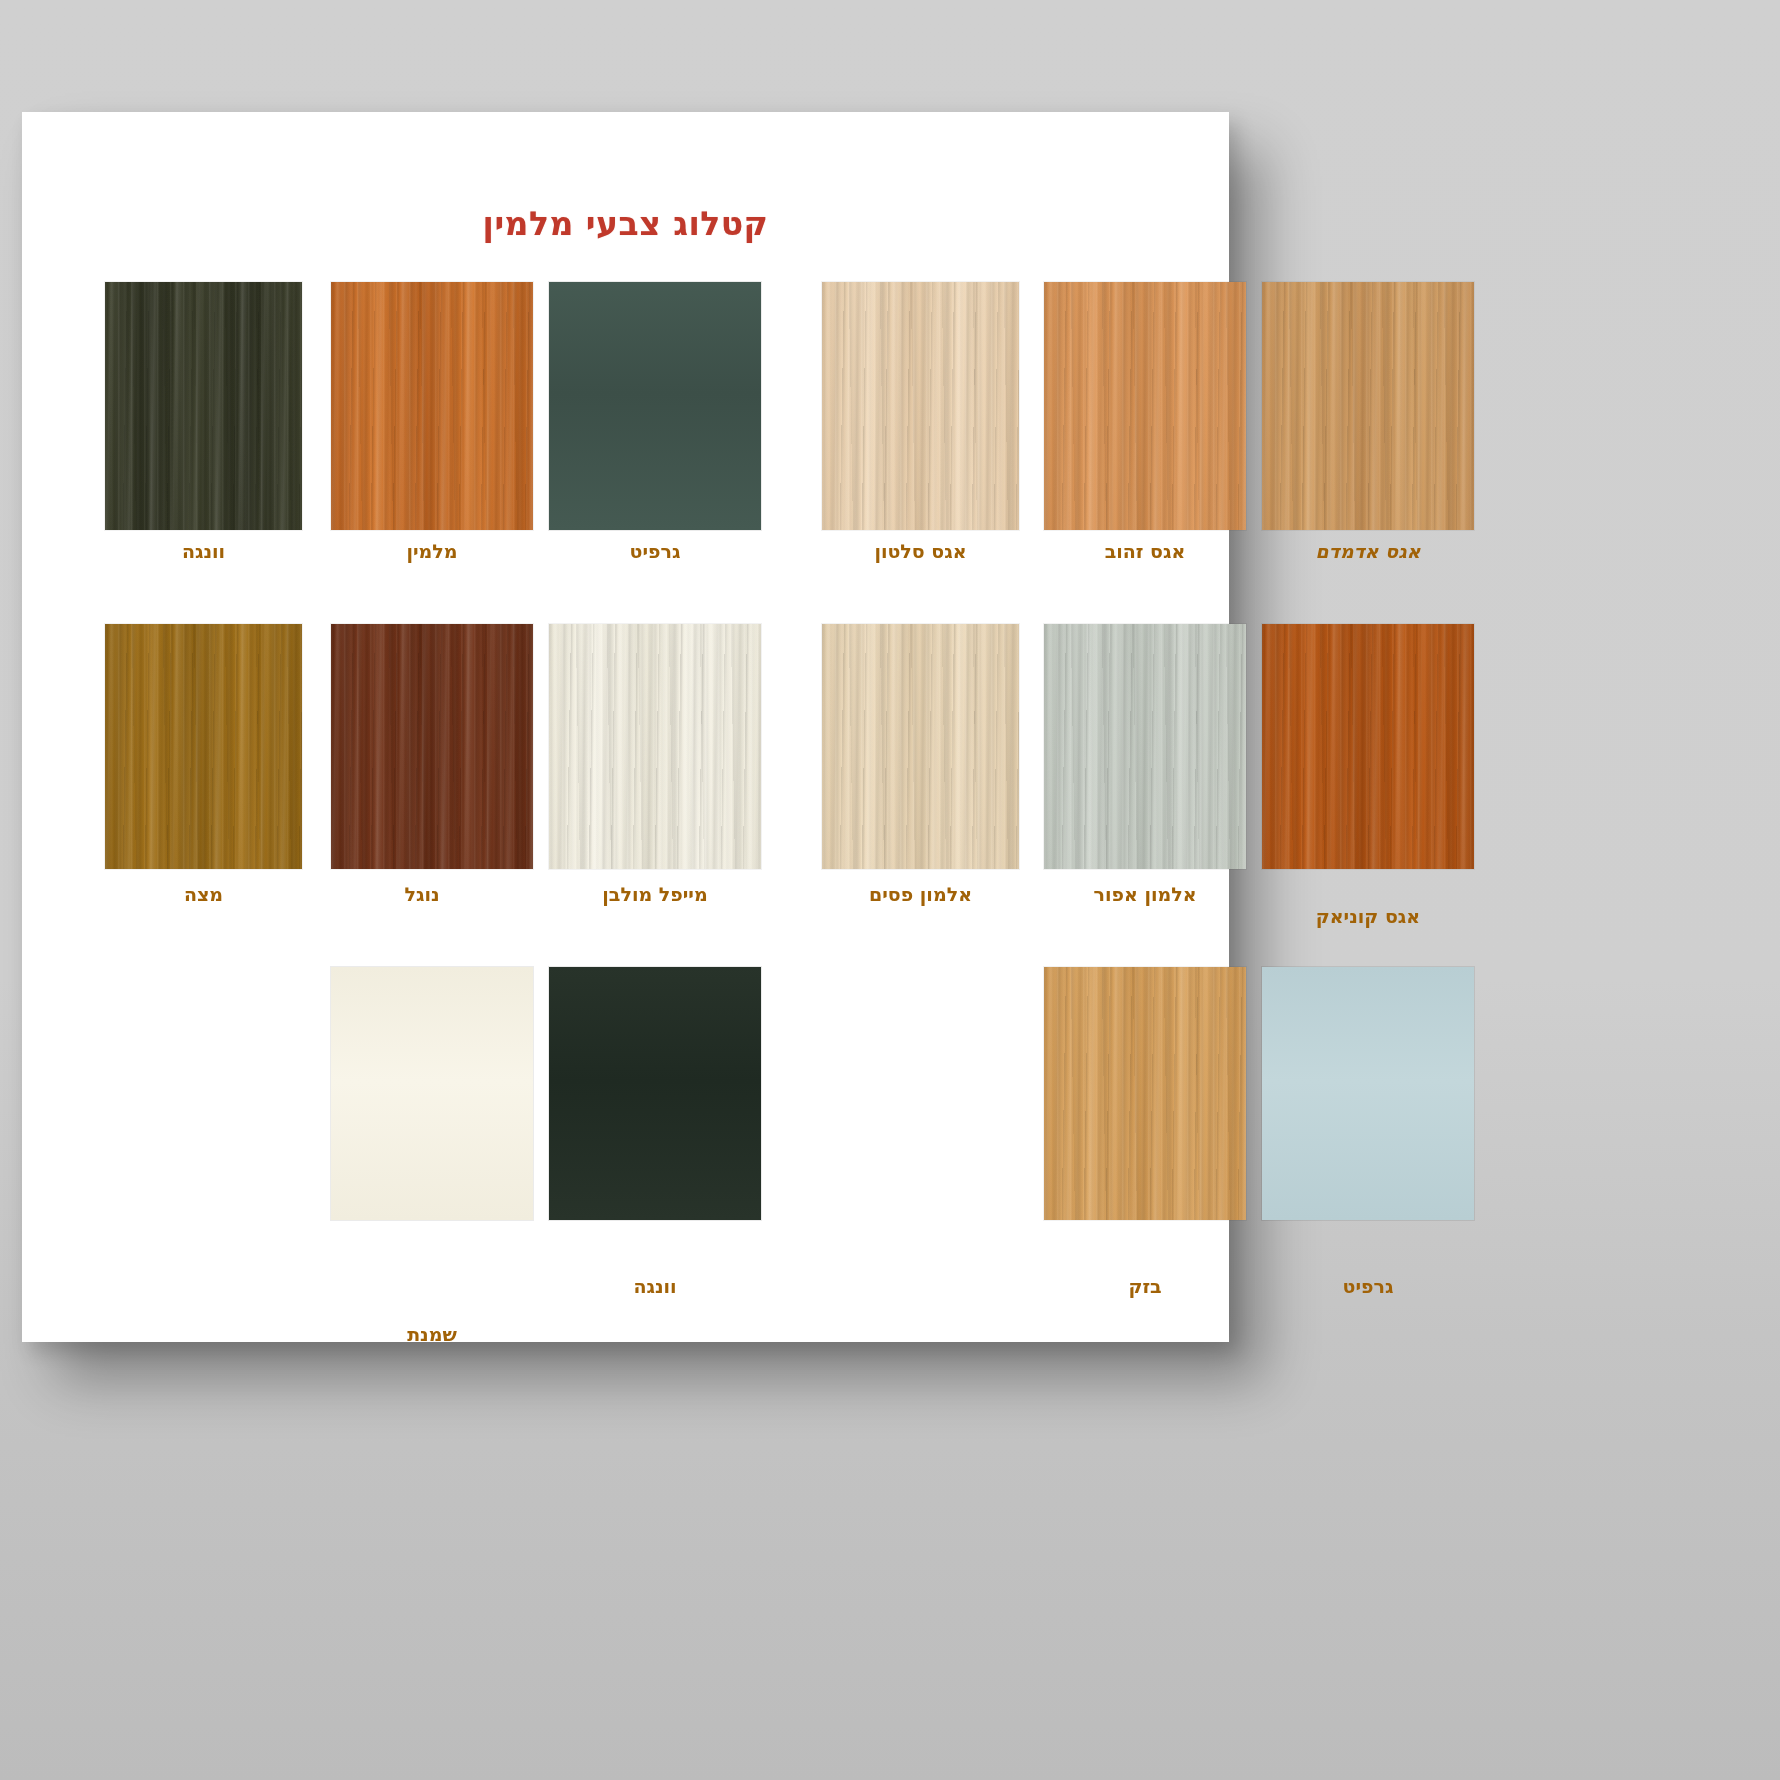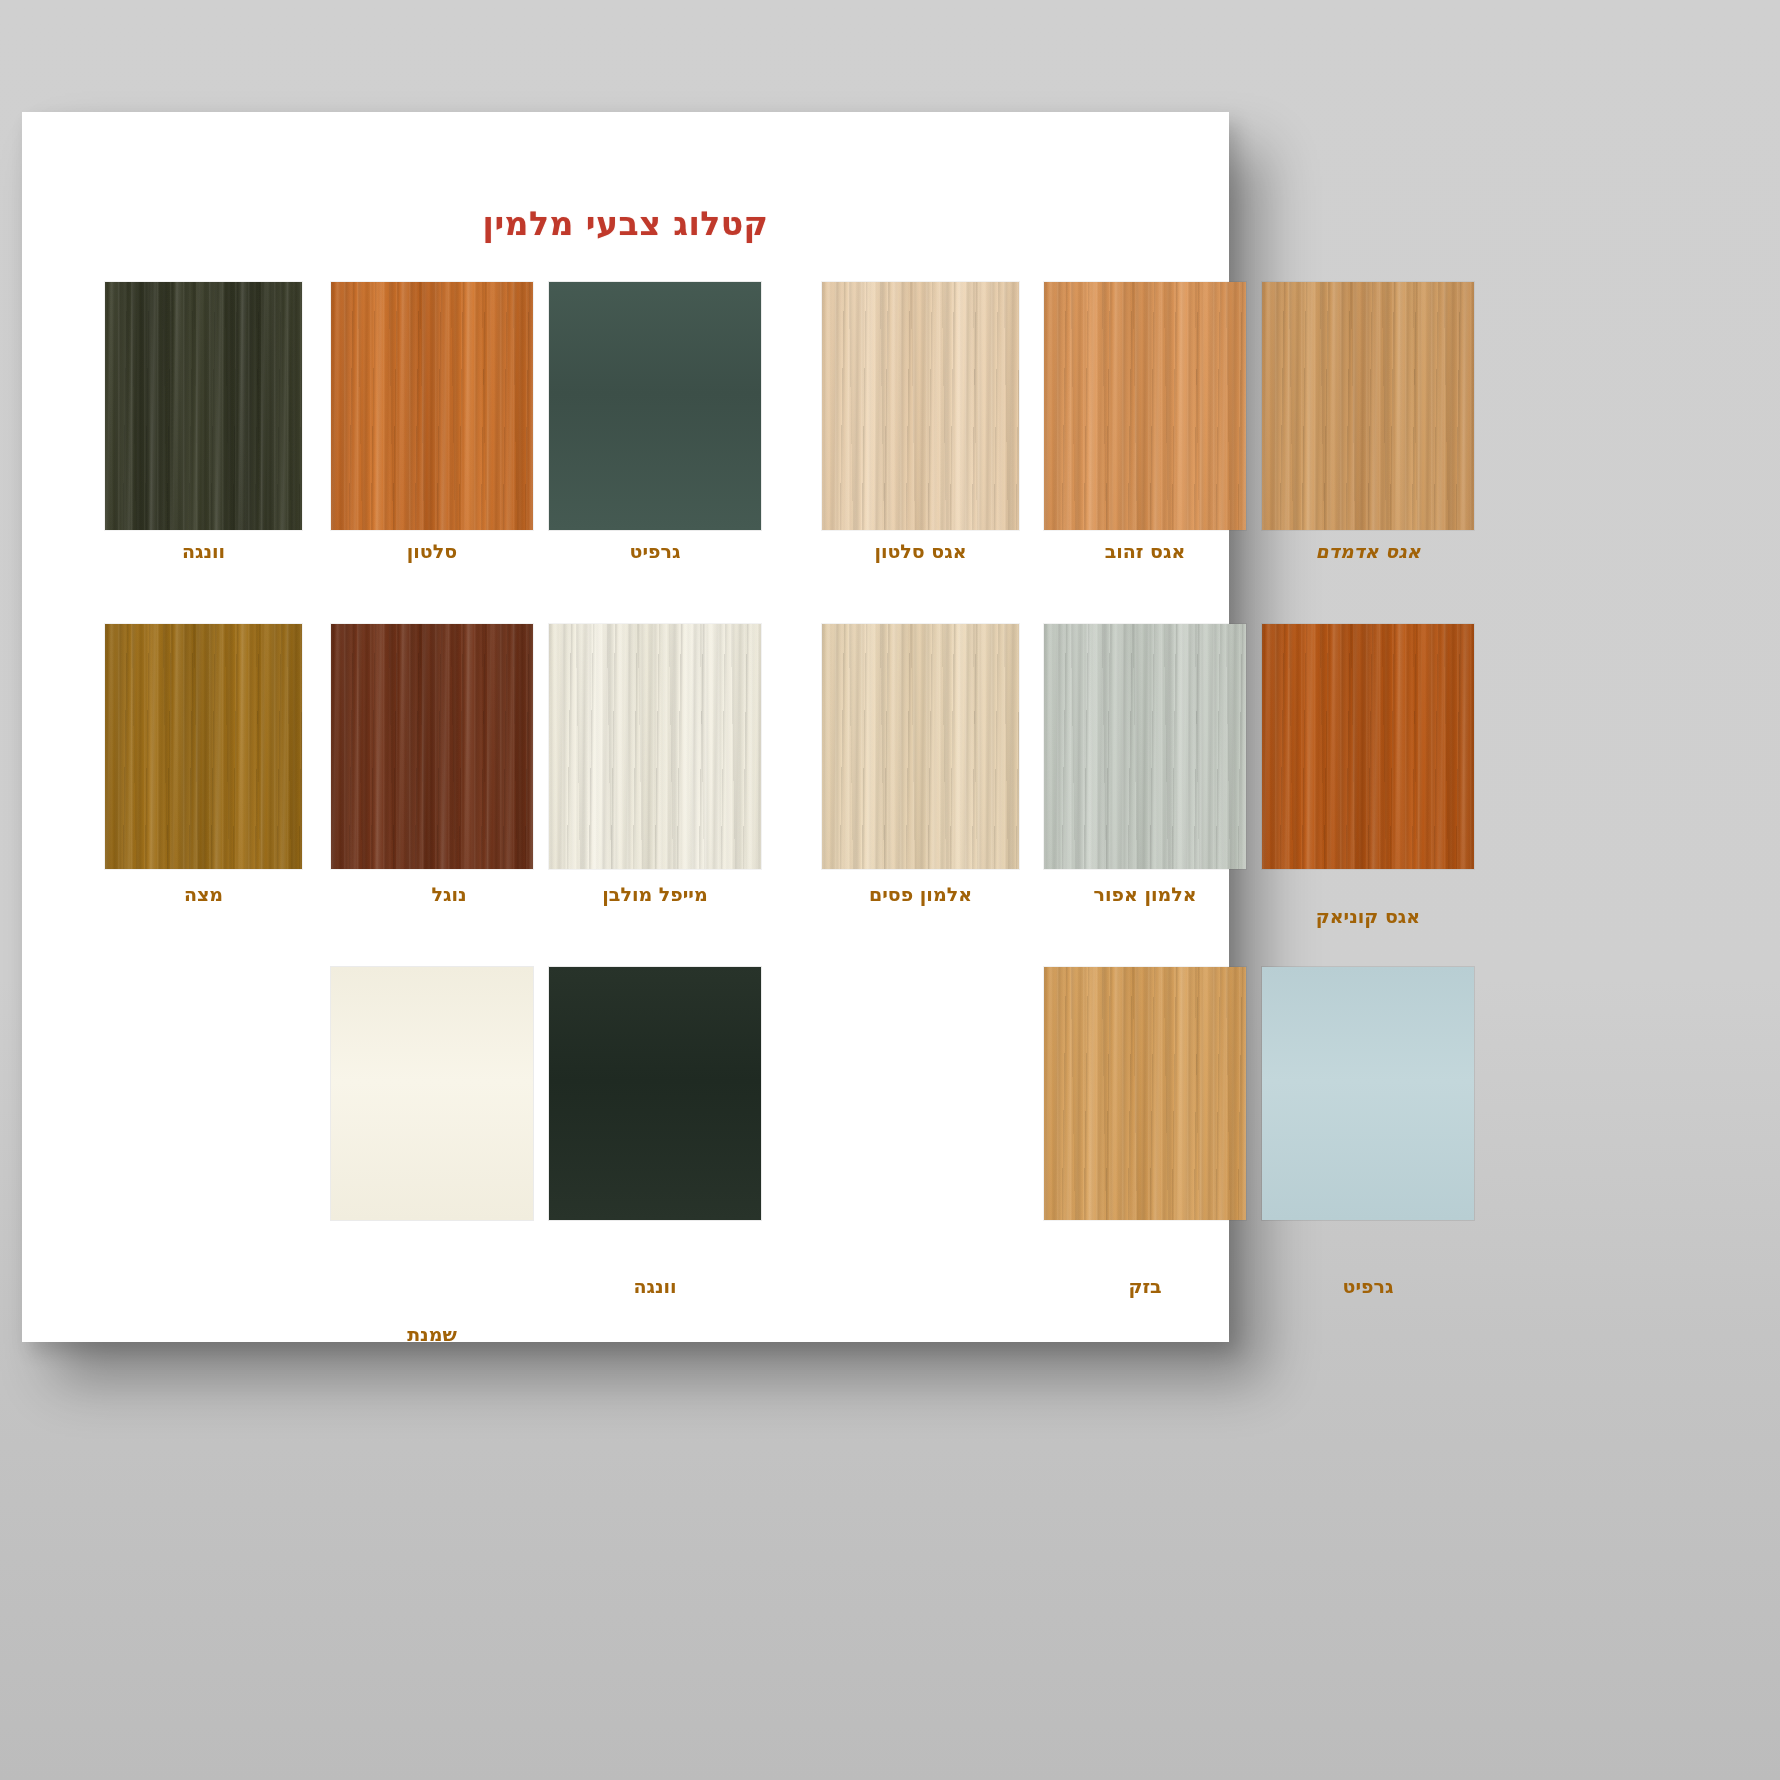--- a/index.html
+++ b/index.html
@@ -105,21 +105,21 @@
   <div id="sheet">
     <div id="page-title">קטלוג צבעי מלמין</div>
     <div class="grid" id="swatch-grid">
         <div class="cell" style="left: 83px; top: 170px; width: 197px; height: 248px;">
           <div class="swatch" style="background: repeating-linear-gradient(91deg, rgba(0, 0, 0, 0.1) 0px, rgba(0, 0, 0, 0) 3px, rgba(255, 255, 255, 0.09) 6px, rgba(0, 0, 0, 0) 11px, rgba(0, 0, 0, 0.07) 15px, rgba(0, 0, 0, 0) 22px), repeating-linear-gradient(89deg, rgba(0, 0, 0, 0.06) 0px, rgba(0, 0, 0, 0) 9px, rgba(255, 255, 255, 0.06) 17px, rgba(0, 0, 0, 0) 31px), linear-gradient(90deg, rgb(58, 61, 41) 0%, rgb(45, 48, 32) 22%, rgb(58, 61, 41) 47%, rgb(45, 48, 32) 70%, rgb(58, 61, 41) 100%);"></div>
         </div>
         <div class="caption" style="left: 43px; width: 277px; top: 428px;">וונגה</div>
         <div class="cell" style="left: 309px; top: 170px; width: 202px; height: 248px;">
           <div class="swatch" style="background: repeating-linear-gradient(91deg, rgba(0, 0, 0, 0.1) 0px, rgba(0, 0, 0, 0) 3px, rgba(255, 255, 255, 0.09) 6px, rgba(0, 0, 0, 0) 11px, rgba(0, 0, 0, 0.07) 15px, rgba(0, 0, 0, 0) 22px), repeating-linear-gradient(89deg, rgba(0, 0, 0, 0.06) 0px, rgba(0, 0, 0, 0) 9px, rgba(255, 255, 255, 0.06) 17px, rgba(0, 0, 0, 0) 31px), linear-gradient(90deg, rgb(185, 96, 31) 0%, rgb(210, 119, 47) 22%, rgb(185, 96, 31) 47%, rgb(210, 119, 47) 70%, rgb(185, 96, 31) 100%);"></div>
         </div>
-        <div class="caption" style="left: 269px; width: 282px; top: 428px;">סלטון</div>
+        <div class="caption" style="left: 269px; width: 282px; top: 428px;">מלמין</div>
         <div class="cell" style="left: 527px; top: 170px; width: 212px; height: 248px;">
           <div class="swatch flat" style="background: linear-gradient(rgb(69, 90, 82) 0%, rgb(60, 79, 72) 45%, rgb(69, 90, 82) 100%); box-shadow: rgba(0, 0, 0, 0.08) 0px 0px 0px 1px;"></div>
         </div>
         <div class="caption" style="left: 487px; width: 292px; top: 428px;">גרפיט</div>
         <div class="cell" style="left: 800px; top: 170px; width: 197px; height: 248px;">
           <div class="swatch" style="background: repeating-linear-gradient(91deg, rgba(0, 0, 0, 0.1) 0px, rgba(0, 0, 0, 0) 3px, rgba(255, 255, 255, 0.09) 6px, rgba(0, 0, 0, 0) 11px, rgba(0, 0, 0, 0.07) 15px, rgba(0, 0, 0, 0) 22px), repeating-linear-gradient(89deg, rgba(0, 0, 0, 0.06) 0px, rgba(0, 0, 0, 0) 9px, rgba(255, 255, 255, 0.06) 17px, rgba(0, 0, 0, 0) 31px), linear-gradient(90deg, rgb(228, 200, 164) 0%, rgb(240, 217, 186) 22%, rgb(228, 200, 164) 47%, rgb(240, 217, 186) 70%, rgb(228, 200, 164) 100%);"></div>
         </div>
         <div class="caption" style="left: 760px; width: 277px; top: 428px;">אגס סלטון</div>
         <div class="cell" style="left: 1022px; top: 170px; width: 202px; height: 248px;">
           <div class="swatch" style="background: repeating-linear-gradient(91deg, rgba(0, 0, 0, 0.1) 0px, rgba(0, 0, 0, 0) 3px, rgba(255, 255, 255, 0.09) 6px, rgba(0, 0, 0, 0) 11px, rgba(0, 0, 0, 0.07) 15px, rgba(0, 0, 0, 0) 22px), repeating-linear-gradient(89deg, rgba(0, 0, 0, 0.06) 0px, rgba(0, 0, 0, 0) 9px, rgba(255, 255, 255, 0.06) 17px, rgba(0, 0, 0, 0) 31px), linear-gradient(90deg, rgb(208, 138, 76) 0%, rgb(224, 154, 92) 22%, rgb(208, 138, 76) 47%, rgb(224, 154, 92) 70%, rgb(208, 138, 76) 100%);"></div>
@@ -129,21 +129,21 @@
           <div class="swatch" style="background: repeating-linear-gradient(91deg, rgba(0, 0, 0, 0.1) 0px, rgba(0, 0, 0, 0) 3px, rgba(255, 255, 255, 0.09) 6px, rgba(0, 0, 0, 0) 11px, rgba(0, 0, 0, 0.07) 15px, rgba(0, 0, 0, 0) 22px), repeating-linear-gradient(89deg, rgba(0, 0, 0, 0.06) 0px, rgba(0, 0, 0, 0) 9px, rgba(255, 255, 255, 0.06) 17px, rgba(0, 0, 0, 0) 31px), linear-gradient(90deg, rgb(198, 144, 86) 0%, rgb(211, 160, 101) 22%, rgb(198, 144, 86) 47%, rgb(211, 160, 101) 70%, rgb(198, 144, 86) 100%);"></div>
         </div>
         <div class="caption" style="left: 1200px; width: 292px; top: 428px; font-style: italic;">אגס אדמדם</div>
         <div class="cell" style="left: 83px; top: 512px; width: 197px; height: 245px;">
           <div class="swatch" style="background: repeating-linear-gradient(91deg, rgba(0, 0, 0, 0.1) 0px, rgba(0, 0, 0, 0) 3px, rgba(255, 255, 255, 0.09) 6px, rgba(0, 0, 0, 0) 11px, rgba(0, 0, 0, 0.07) 15px, rgba(0, 0, 0, 0) 22px), repeating-linear-gradient(89deg, rgba(0, 0, 0, 0.06) 0px, rgba(0, 0, 0, 0) 9px, rgba(255, 255, 255, 0.06) 17px, rgba(0, 0, 0, 0) 31px), linear-gradient(90deg, rgb(143, 100, 20) 0%, rgb(163, 114, 26) 22%, rgb(143, 100, 20) 47%, rgb(163, 114, 26) 70%, rgb(143, 100, 20) 100%);"></div>
         </div>
         <div class="caption" style="left: 43px; width: 277px; top: 771px;">מצה</div>
         <div class="cell" style="left: 309px; top: 512px; width: 202px; height: 245px;">
           <div class="swatch" style="background: repeating-linear-gradient(91deg, rgba(0, 0, 0, 0.1) 0px, rgba(0, 0, 0, 0) 3px, rgba(255, 255, 255, 0.09) 6px, rgba(0, 0, 0, 0) 11px, rgba(0, 0, 0, 0.07) 15px, rgba(0, 0, 0, 0) 22px), repeating-linear-gradient(89deg, rgba(0, 0, 0, 0.06) 0px, rgba(0, 0, 0, 0) 9px, rgba(255, 255, 255, 0.06) 17px, rgba(0, 0, 0, 0) 31px), linear-gradient(90deg, rgb(100, 43, 20) 0%, rgb(115, 52, 26) 22%, rgb(100, 43, 20) 47%, rgb(115, 52, 26) 70%, rgb(100, 43, 20) 100%);"></div>
         </div>
-        <div class="caption" style="left: 286px; width: 282px; top: 771px;">נוגל</div>
+        <div class="caption" style="left: 259px; width: 282px; top: 771px;">נוגל</div>
         <div class="cell" style="left: 527px; top: 512px; width: 212px; height: 245px;">
           <div class="swatch" style="background: repeating-linear-gradient(91deg, rgba(0, 0, 0, 0.1) 0px, rgba(0, 0, 0, 0) 3px, rgba(255, 255, 255, 0.09) 6px, rgba(0, 0, 0, 0) 11px, rgba(0, 0, 0, 0.07) 15px, rgba(0, 0, 0, 0) 22px), repeating-linear-gradient(89deg, rgba(0, 0, 0, 0.06) 0px, rgba(0, 0, 0, 0) 9px, rgba(255, 255, 255, 0.06) 17px, rgba(0, 0, 0, 0) 31px), linear-gradient(90deg, rgb(236, 232, 216) 0%, rgb(246, 243, 231) 22%, rgb(236, 232, 216) 47%, rgb(246, 243, 231) 70%, rgb(236, 232, 216) 100%);"></div>
         </div>
         <div class="caption" style="left: 487px; width: 292px; top: 771px;">מייפל מולבן</div>
         <div class="cell" style="left: 800px; top: 512px; width: 197px; height: 245px;">
           <div class="swatch" style="background: repeating-linear-gradient(91deg, rgba(0, 0, 0, 0.1) 0px, rgba(0, 0, 0, 0) 3px, rgba(255, 255, 255, 0.09) 6px, rgba(0, 0, 0, 0) 11px, rgba(0, 0, 0, 0.07) 15px, rgba(0, 0, 0, 0) 22px), repeating-linear-gradient(89deg, rgba(0, 0, 0, 0.06) 0px, rgba(0, 0, 0, 0) 9px, rgba(255, 255, 255, 0.06) 17px, rgba(0, 0, 0, 0) 31px), linear-gradient(90deg, rgb(226, 205, 171) 0%, rgb(238, 220, 190) 22%, rgb(226, 205, 171) 47%, rgb(238, 220, 190) 70%, rgb(226, 205, 171) 100%);"></div>
         </div>
         <div class="caption" style="left: 760px; width: 277px; top: 771px;">אלמון פסים</div>
         <div class="cell" style="left: 1022px; top: 512px; width: 202px; height: 245px;">
           <div class="swatch" style="background: repeating-linear-gradient(91deg, rgba(0, 0, 0, 0.1) 0px, rgba(0, 0, 0, 0) 3px, rgba(255, 255, 255, 0.09) 6px, rgba(0, 0, 0, 0) 11px, rgba(0, 0, 0, 0.07) 15px, rgba(0, 0, 0, 0) 22px), repeating-linear-gradient(89deg, rgba(0, 0, 0, 0.06) 0px, rgba(0, 0, 0, 0) 9px, rgba(255, 255, 255, 0.06) 17px, rgba(0, 0, 0, 0) 31px), linear-gradient(90deg, rgb(191, 198, 189) 0%, rgb(205, 211, 203) 22%, rgb(191, 198, 189) 47%, rgb(205, 211, 203) 70%, rgb(191, 198, 189) 100%);"></div>

